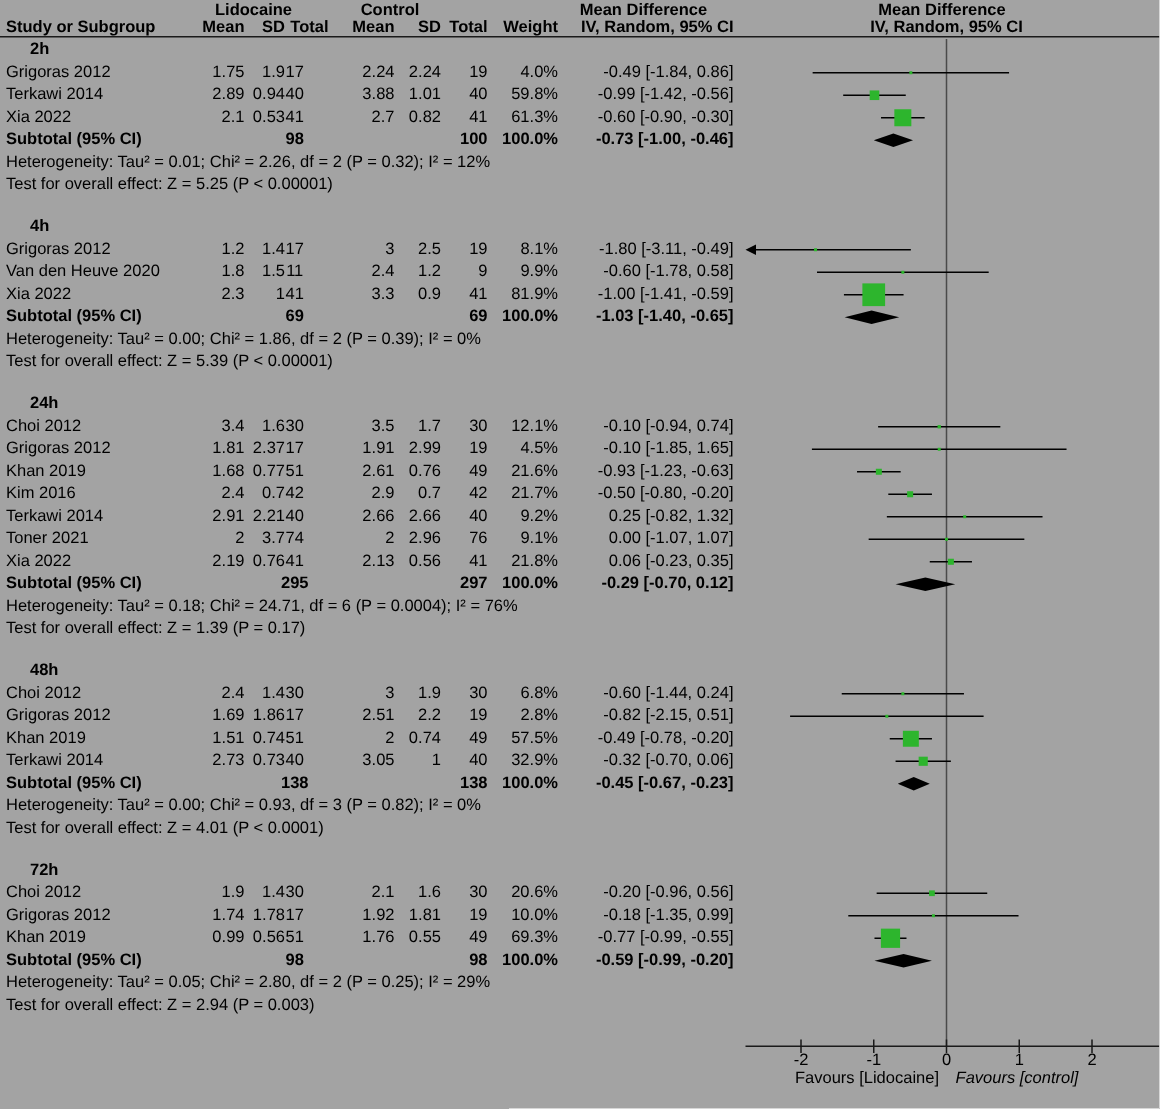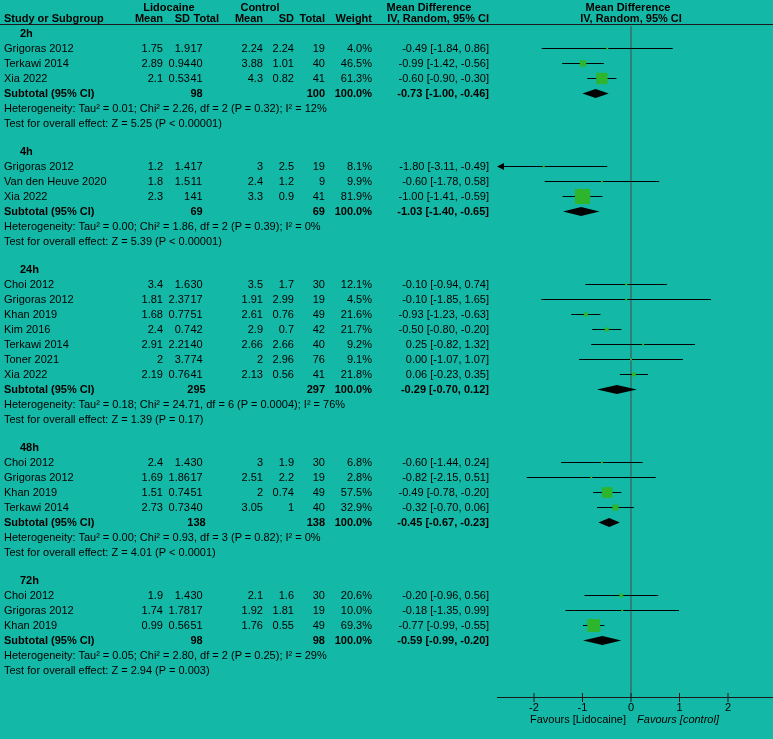--- a/index.html
+++ b/index.html
@@ -1,16 +1,16 @@
 <!DOCTYPE html>
 <html><head>
 <meta charset="utf-8">
 <style>
   html,body{margin:0;padding:0;background:#fff;}
-  .page{position:relative;width:773px;height:739px;background:#14b8a6;overflow:hidden;
+  .page{position:relative;width:773px;height:739px;background:#a3a3a3;overflow:hidden;
         font-family:"Liberation Sans",sans-serif;font-size:11px;color:#000;}
   .abs{position:absolute;}
   .b{font-weight:bold;}
   .ctr{text-align:center;}
   .rgt{text-align:right;}
   .hdr-rule{position:absolute;left:0;top:24px;width:773px;height:1px;background:#1a1a1a;}
   .row{position:relative;height:15px;line-height:15px;}
   .gap{height:13px;}
   .cell{position:absolute;top:0;height:15px;line-height:15px;white-space:nowrap;}
   .c-study{left:4px;width:128px;text-align:left;}
@@ -69,29 +69,29 @@
         <span class="cell c-md">-0.49 [-1.84, 0.86]</span>
       </div>
       <div class="row">
         <span class="cell c-study">Terkawi 2014</span>
         <span class="cell c-m1">2.89</span>
         <span class="cell c-sd1">0.94</span>
         <span class="cell c-t1">40</span>
         <span class="cell c-m2">3.88</span>
         <span class="cell c-sd2">1.01</span>
         <span class="cell c-t2">40</span>
-        <span class="cell c-w">46.5%</span>
+        <span class="cell c-w">59.8%</span>
         <span class="cell c-md">-0.99 [-1.42, -0.56]</span>
       </div>
       <div class="row">
         <span class="cell c-study">Xia 2022</span>
         <span class="cell c-m1">2.1</span>
         <span class="cell c-sd1">0.53</span>
         <span class="cell c-t1">41</span>
-        <span class="cell c-m2">4.3</span>
+        <span class="cell c-m2">2.7</span>
         <span class="cell c-sd2">0.82</span>
         <span class="cell c-t2">41</span>
         <span class="cell c-w">61.3%</span>
         <span class="cell c-md">-0.60 [-0.90, -0.30]</span>
       </div>
       <div class="row">
         <span class="cell c-study b">Subtotal (95% CI)</span>
         <span class="cell c-t1 b">98</span>
         <span class="cell c-t2 b">100</span>
         <span class="cell c-w b">100.0%</span>

